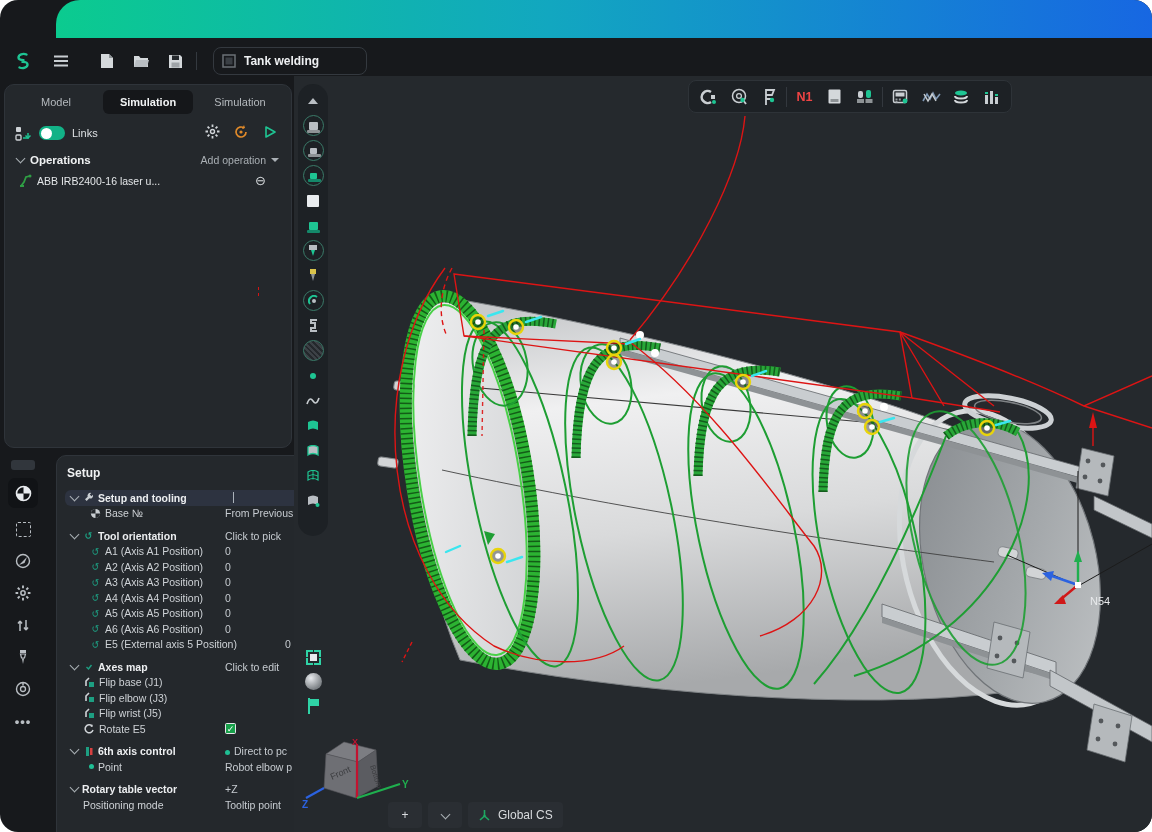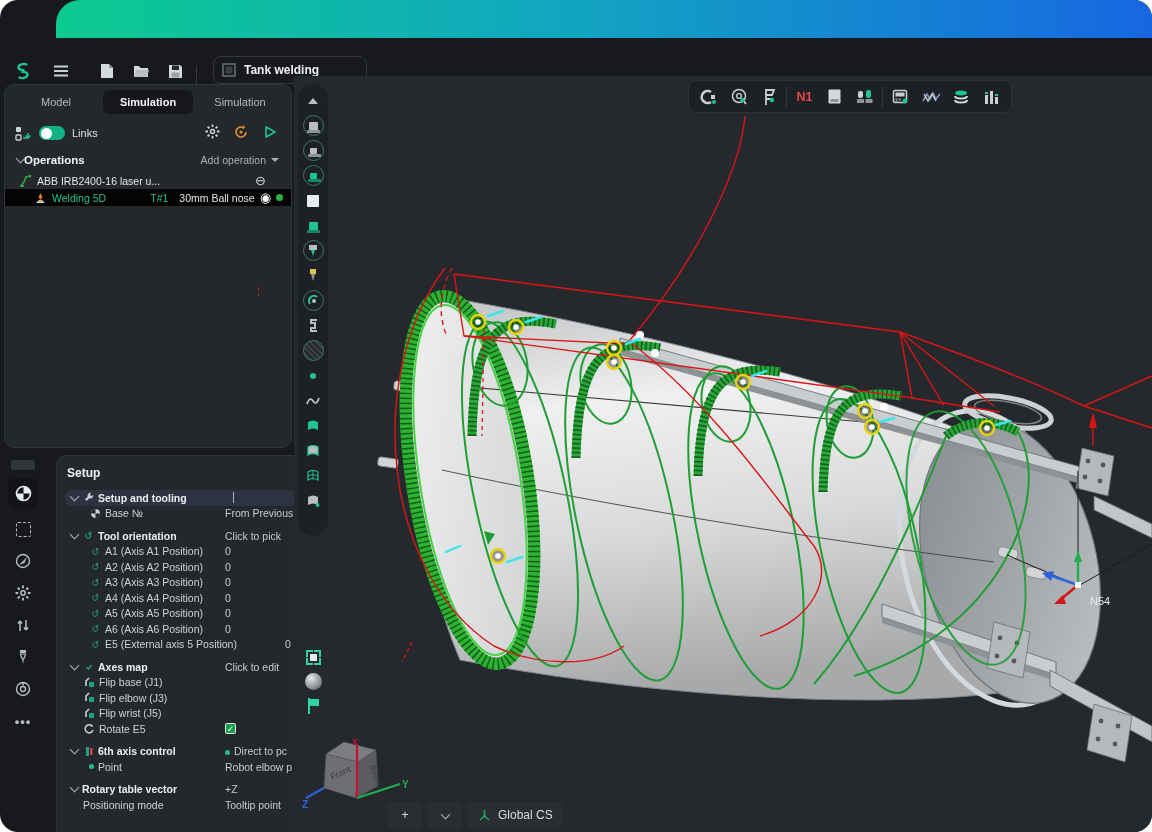--- a/index.html
+++ b/index.html
@@ -1,40 +1,40 @@
 <!DOCTYPE html>
 <html><head>
 <meta charset="utf-8">
 <style>
   html,body{margin:0;padding:0;background:#fff;font-family:"Liberation Sans","DejaVu Sans",sans-serif;-webkit-font-smoothing:antialiased;}
   .app{position:relative;width:1152px;height:832px;background:#17191c;border-radius:18px;overflow:hidden;color:#e8eaec;}
   
   .grad{position:absolute;left:56px;right:0;top:0;height:38px;border-top-left-radius:24px;
         background:linear-gradient(90deg,#0bcb8f 0%,#12a7c0 45%,#1767e2 100%);}
   
-  .menubar{position:absolute;left:0;top:38px;right:0;height:46px;display:flex;align-items:flex-end;}
+  .menubar{position:absolute;left:0;top:38px;right:0;height:46px;display:flex;align-items:center;}
   .mb-ic{width:30px;height:26px;display:flex;align-items:center;justify-content:center;color:#c9ced2;}
   .titlebox{display:flex;align-items:center;gap:8px;border:1px solid #34393f;border-radius:8px;height:26px;padding:0 14px 0 8px;margin-left:10px;min-width:130px;}
   .title{font-size:12px;font-weight:bold;color:#eef0f2;}
   .vsep{width:1px;height:18px;background:#34393f;margin:0 6px;}
   
   .panel{position:absolute;background:#24282c;border:1px solid #2f343a;border-radius:10px;box-sizing:border-box;}
   
   .tabs{display:flex;padding:5px 6px 4px 6px;gap:2px;}
   .tab{flex:1;height:24px;display:flex;align-items:center;justify-content:center;font-size:11px;color:#b4b9bd;border-radius:6px;cursor:default;}
   .tab.active{background:#15171a;color:#f2f4f5;font-weight:bold;}
   
   .lrow{display:flex;align-items:center;height:30px;padding:0 10px;gap:7px;}
   .toggle{width:26px;height:14px;border-radius:7px;background:#12b287;position:relative;}
   .toggle .knob{position:absolute;left:1.5px;top:1.5px;width:11px;height:11px;border-radius:50%;background:#fff;}
   .lbl{font-size:11px;color:#dde0e3;}
   .spacer{flex:1;}
   .lact{width:22px;text-align:center;font-size:14px;}
   
-  .oprow{display:flex;align-items:center;height:24px;padding:0 12px;gap:0;}
+  .oprow{display:flex;align-items:center;height:24px;padding:0 12px;gap:6px;}
   .cv{width:6px;height:6px;border-left:1.5px solid #aab0b5;border-bottom:1.5px solid #aab0b5;transform:rotate(-45deg);display:inline-block;margin-top:-3px;}
   .ops-title{font-size:11.5px;font-weight:bold;color:#f0f2f3;}
   .addop{font-size:10.5px;color:#aab0b5;display:flex;align-items:center;gap:5px;}
   .caret{width:0;height:0;border-left:4px solid transparent;border-right:4px solid transparent;border-top:4px solid #aab0b5;}
   .trow{display:flex;align-items:center;height:17px;padding:0 8px 0 14px;gap:5px;font-size:10.5px;color:#e3e6e8;}
   .trow.sel{background:#040404;}
   .op-name{color:#28c189;}
   .tslot{color:#28c189;margin-left:auto;}
   .tname{color:#e3e6e8;margin-left:6px;}
   .stat-ic{font-size:13px;color:#d6dadd;line-height:1;}
@@ -195,33 +195,20 @@
     <div class="trow">
       <svg width="13" height="13" viewBox="0 0 13 13">
         <path d="M2 12l3-4 2-5 4-1" fill="none" stroke="#2f9e44" stroke-width="1.8"></path>
           <circle cx="11" cy="2" r="1.5" fill="#2f9e44"></circle>
           <rect x="1" y="11" width="4" height="2" fill="#2f9e44"></rect>
       </svg>
       <span>ABB IRB2400-16 laser u...</span>
       <div class="spacer"></div>
       <span class="stat-ic">⊖</span>
       <span style="width:12px"></span>
-    </div>
-    <div class="trow sel">
-      <span style="width:10px"></span>
-      <svg width="13" height="12" viewBox="0 0 13 12">
-        <path d="M6.5 1l2 4-2 3-2-3z" fill="#e07820"></path>
-          <path d="M2 11l3-3h3l3 3z" fill="#c9cdd1"></path>
-          <circle cx="6.5" cy="9" r="1.3" fill="#e0b020"></circle>
-      </svg>
-      <span class="op-name">Welding 5D</span>
-      <span class="tslot">T#1</span>
-      <span class="tname">30mm Ball nose</span>
-      <span class="stat-ic" style="color:#fff">◉</span>
-      <span class="gdot"></span>
     </div>
     <div class="redline" style="left:253px;top:202px"></div>
   </div>
 
   <div class="strip">
     <div class="pill"></div>
     <div class="sbtn on">
       <svg width="17" height="17" viewBox="0 0 17 17">
         <circle cx="8.5" cy="8.5" r="7" fill="none" stroke="#e8ebee" stroke-width="1.6"></circle>
         <path d="M8.5 1.5A7 7 0 0 1 15.5 8.5L8.5 8.5Z" fill="#e8ebee"></path>

